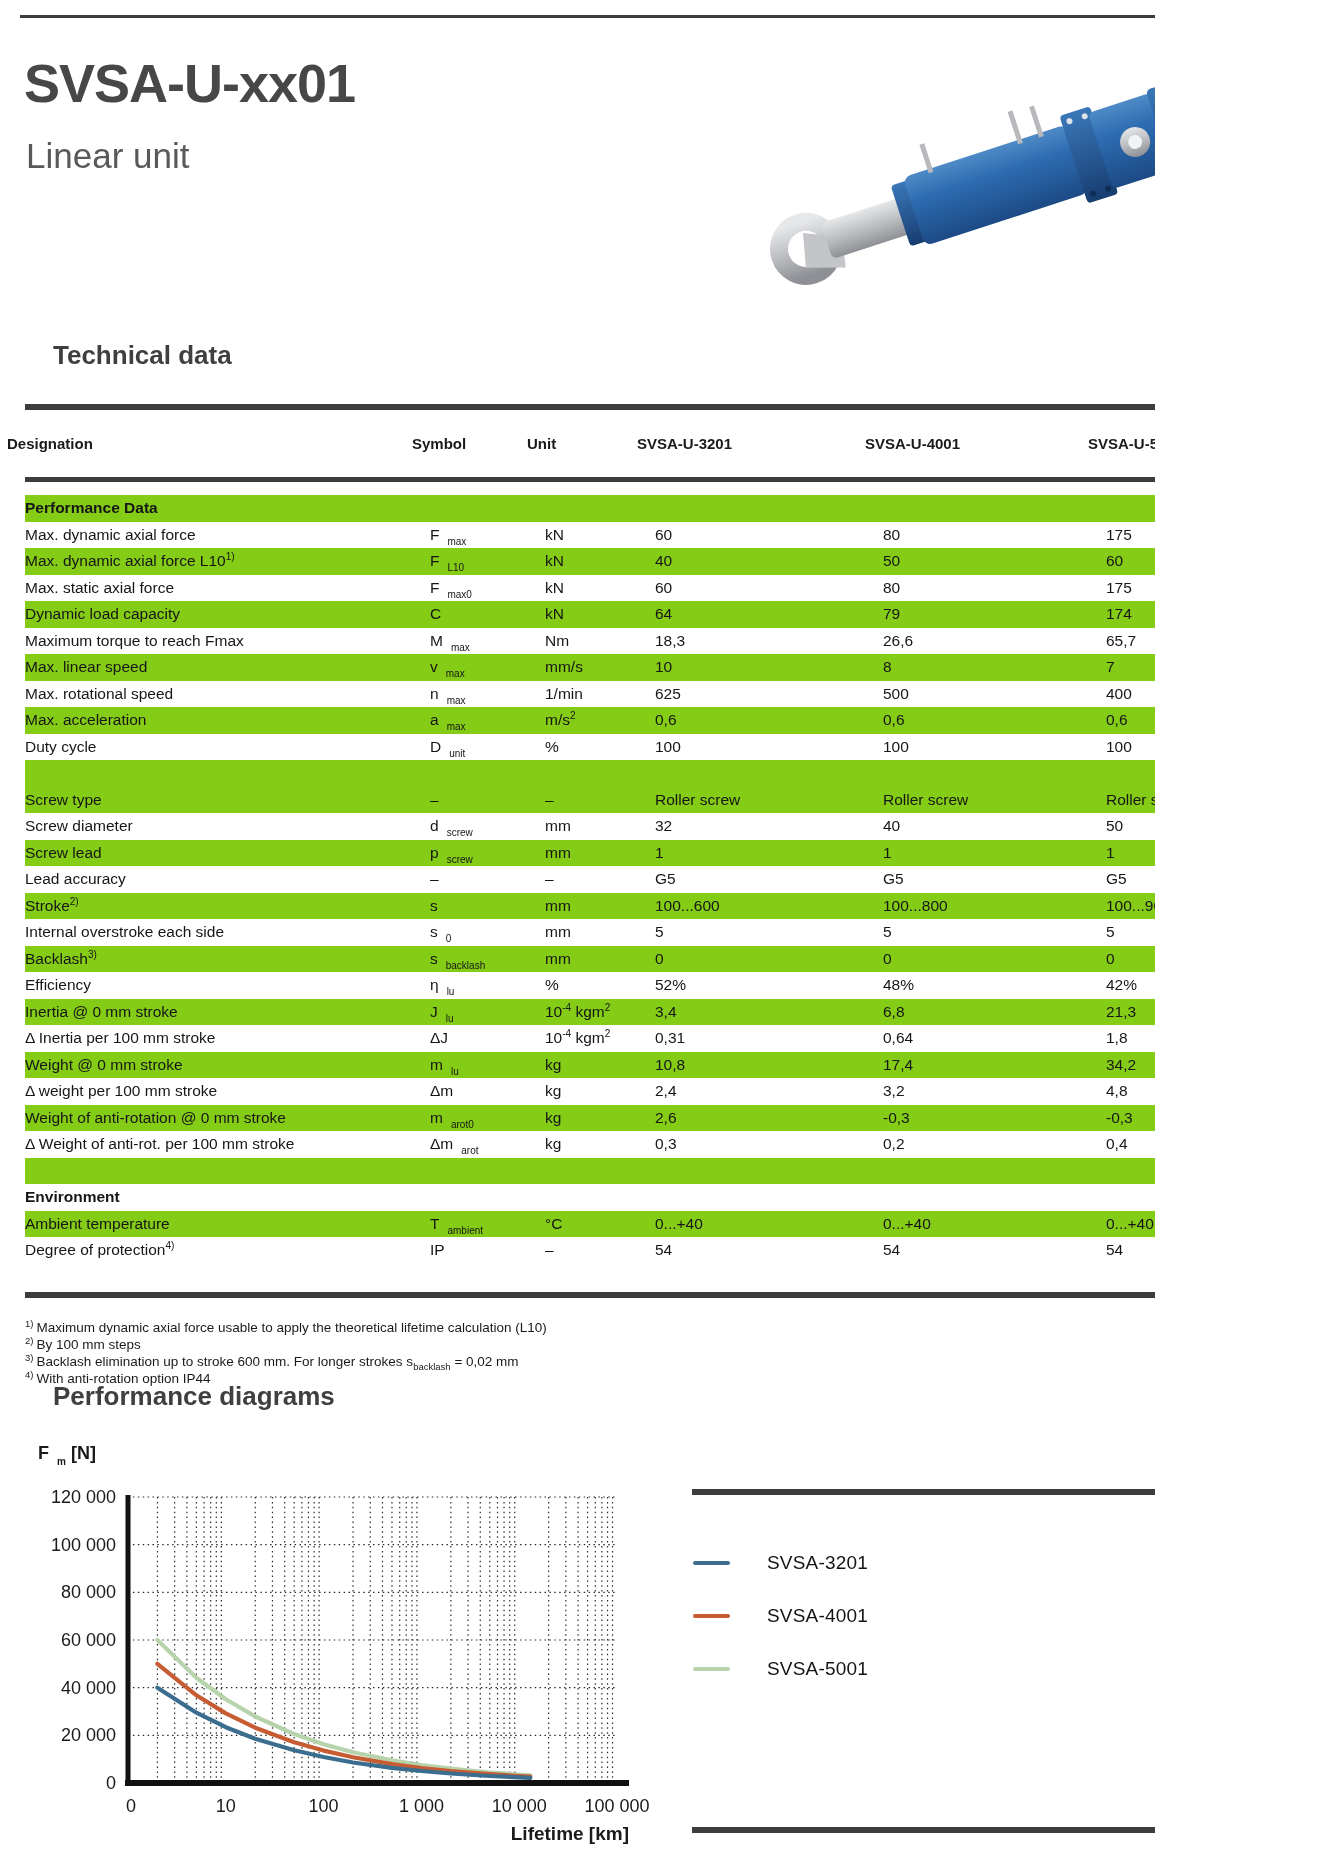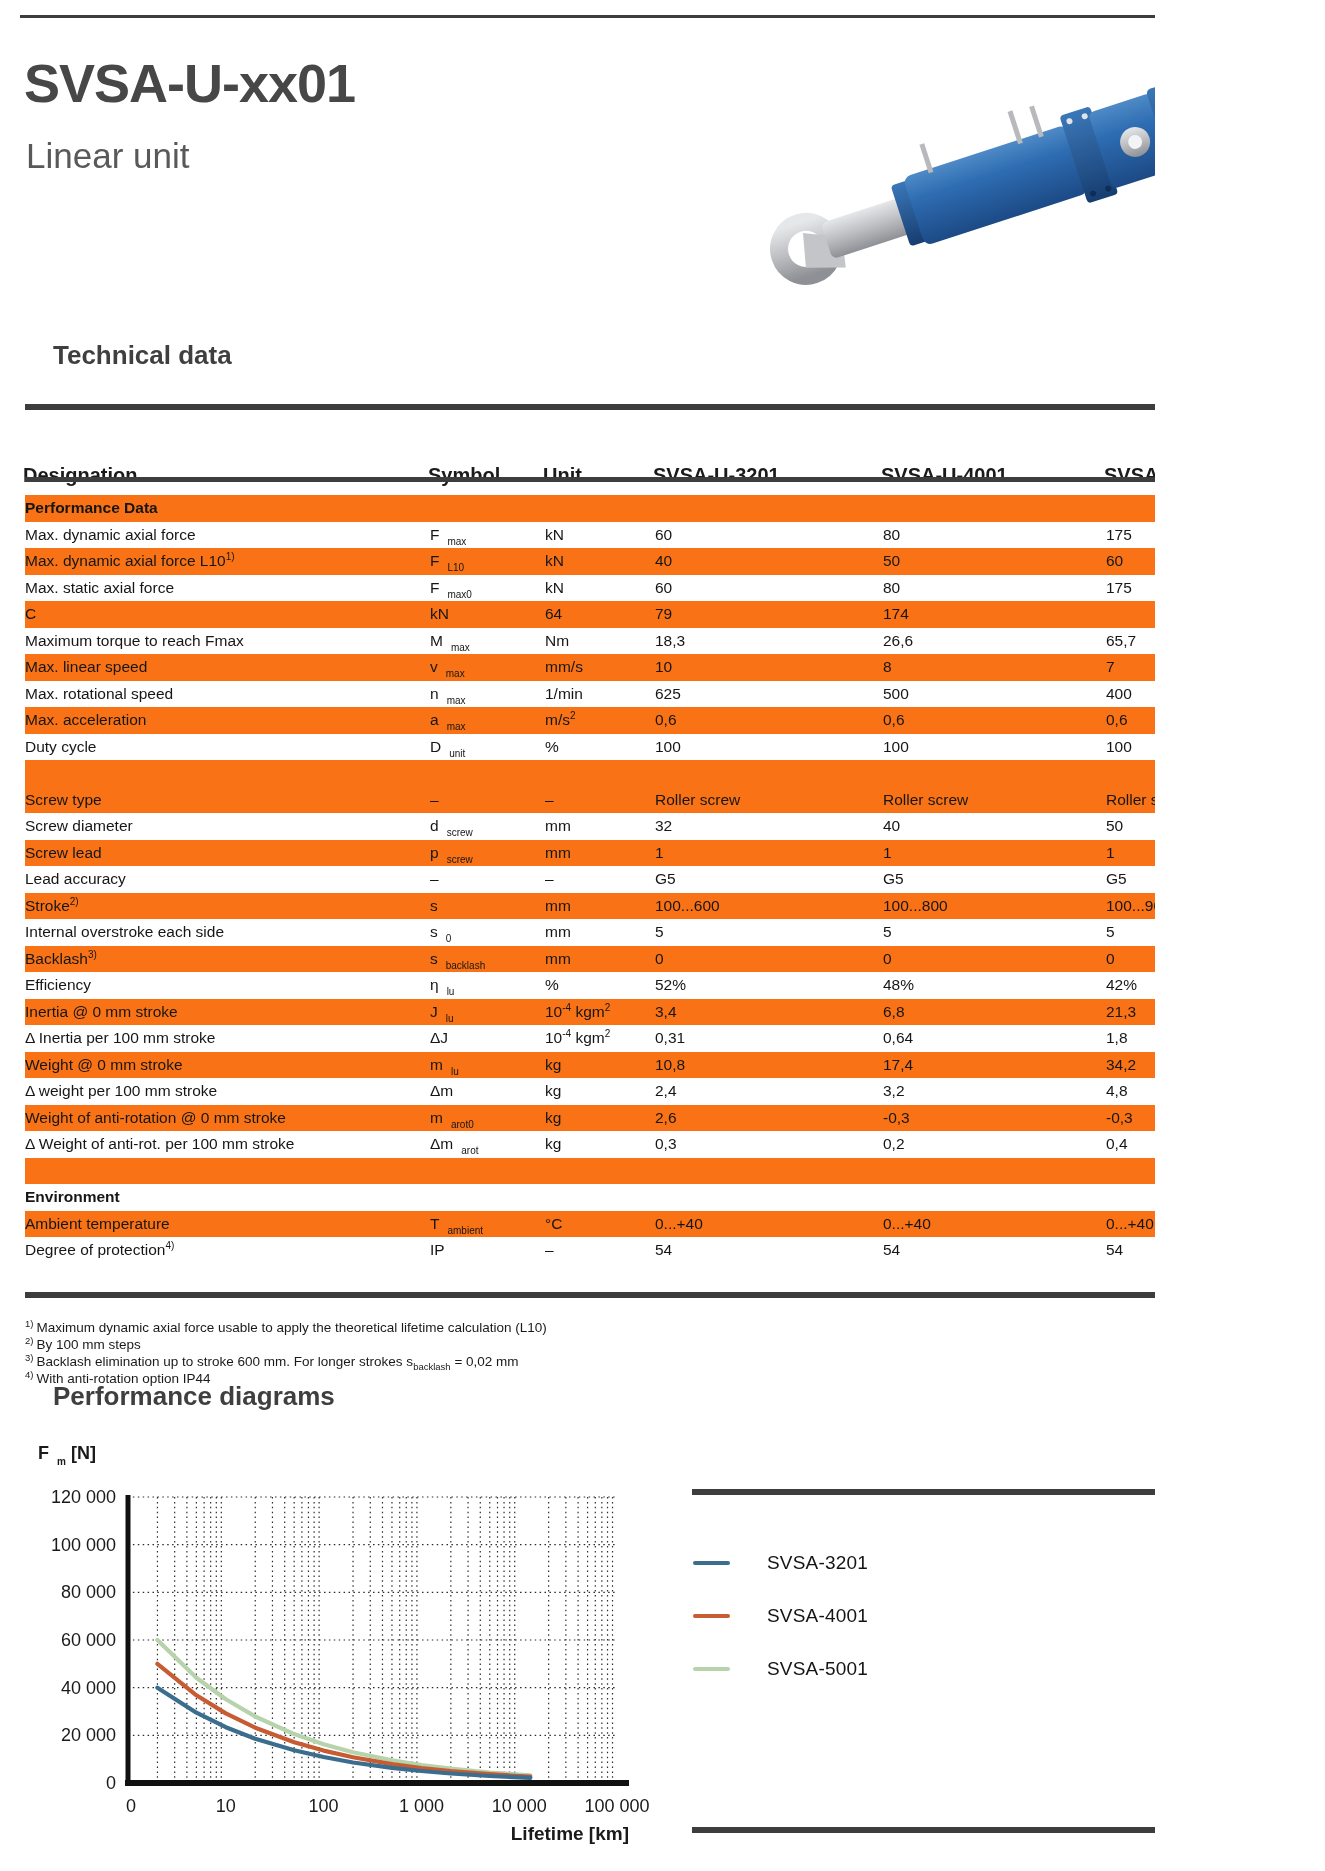--- a/index.html
+++ b/index.html
@@ -16,24 +16,24 @@
 
   .h2{position:absolute;left:25px;font-size:26px;font-weight:bold;color:#3f3f3f;margin-left:28px;}
   #technical-heading{top:340px;}
   #performance-heading{top:1381px;}
 
   #tbar1{top:404px;left:25px;width:1275px;height:6px;}
   #tbar2{top:477px;left:25px;width:1275px;height:5px;}
   #tbar3{top:1292px;left:25px;width:1275px;height:6px;}
 
   .tgrid{display:grid;grid-template-columns:405px 115px 110px 228px 223px 1fr;align-items:center;}
-  #table-header{position:absolute;top:410px;left:23px;width:1275px;height:67px;font-size:20px;font-weight:bold;color:#1a1a1a;margin-top:32px;}
+  #table-header{position:absolute;top:410px;left:7px;width:1275px;height:67px;font-size:15px;font-weight:bold;color:#1a1a1a;}
   #table-body{position:absolute;top:495px;left:25px;width:1275px;font-size:15.5px;}
   .trow{height:26.5px;line-height:26.5px;white-space:nowrap;}
-  .trow.shade{background:#f97316;}
+  .trow.shade{background:#84cc16;}
   .trow .cell{overflow:visible;}
   .section-name{font-weight:bold;}
   .sp{font-size:10px;position:relative;top:-6px;line-height:0;}
   .sb{font-size:10px;position:relative;top:5px;line-height:0;padding-left:8px;}
 
   #footnotes{position:absolute;top:1320px;left:25px;font-size:13.5px;line-height:16px;color:#1a1a1a;}
   .fn .fmark{font-size:9.5px;position:relative;top:-5px;margin-right:3px;}
   .fn .fsub{font-size:9.5px;position:relative;top:4px;}
 
   #chart-svg{position:absolute;left:0;top:1430px;}
@@ -141,20 +141,21 @@
       </div>
       <div class="trow tgrid">
         <div class="cell"><span>Max. static axial force</span></div>
         <div class="cell"><span>F</span><span class="sb">max0</span></div>
         <div class="cell"><span>kN</span></div>
         <div class="cell">60</div>
         <div class="cell">80</div>
         <div class="cell">175</div>
       </div>
       <div class="trow shade tgrid">
+        <div class="cell"><span>Dynamic load capacity</span></div>
         <div class="cell"><span>C</span></div>
         <div class="cell"><span>kN</span></div>
         <div class="cell">64</div>
         <div class="cell">79</div>
         <div class="cell">174</div>
       </div>
       <div class="trow tgrid">
         <div class="cell"><span>Maximum torque to reach Fmax</span></div>
         <div class="cell"><span>M</span><span class="sb">max</span></div>
         <div class="cell"><span>Nm</span></div>

